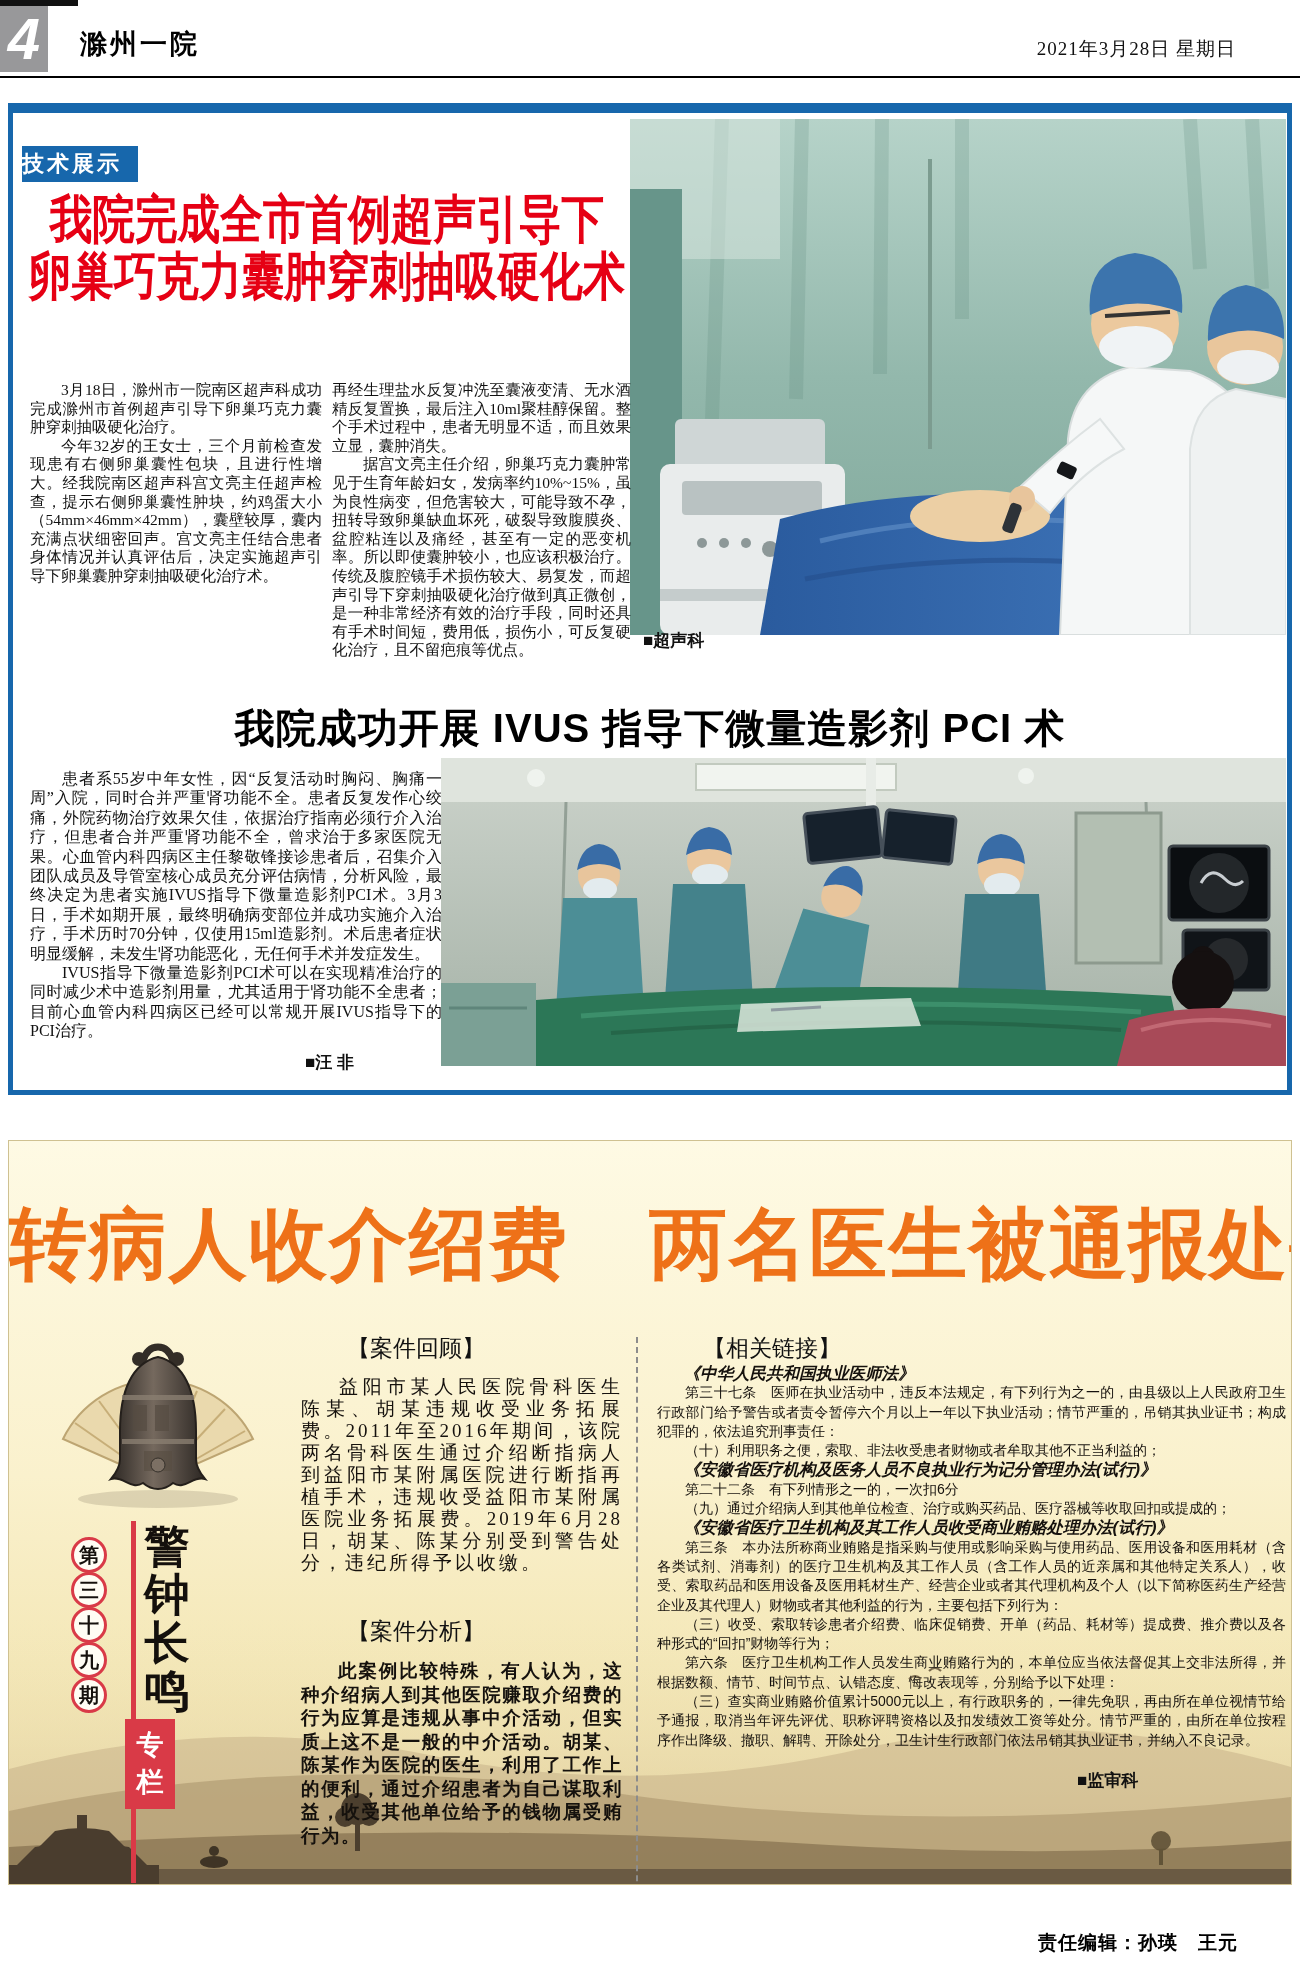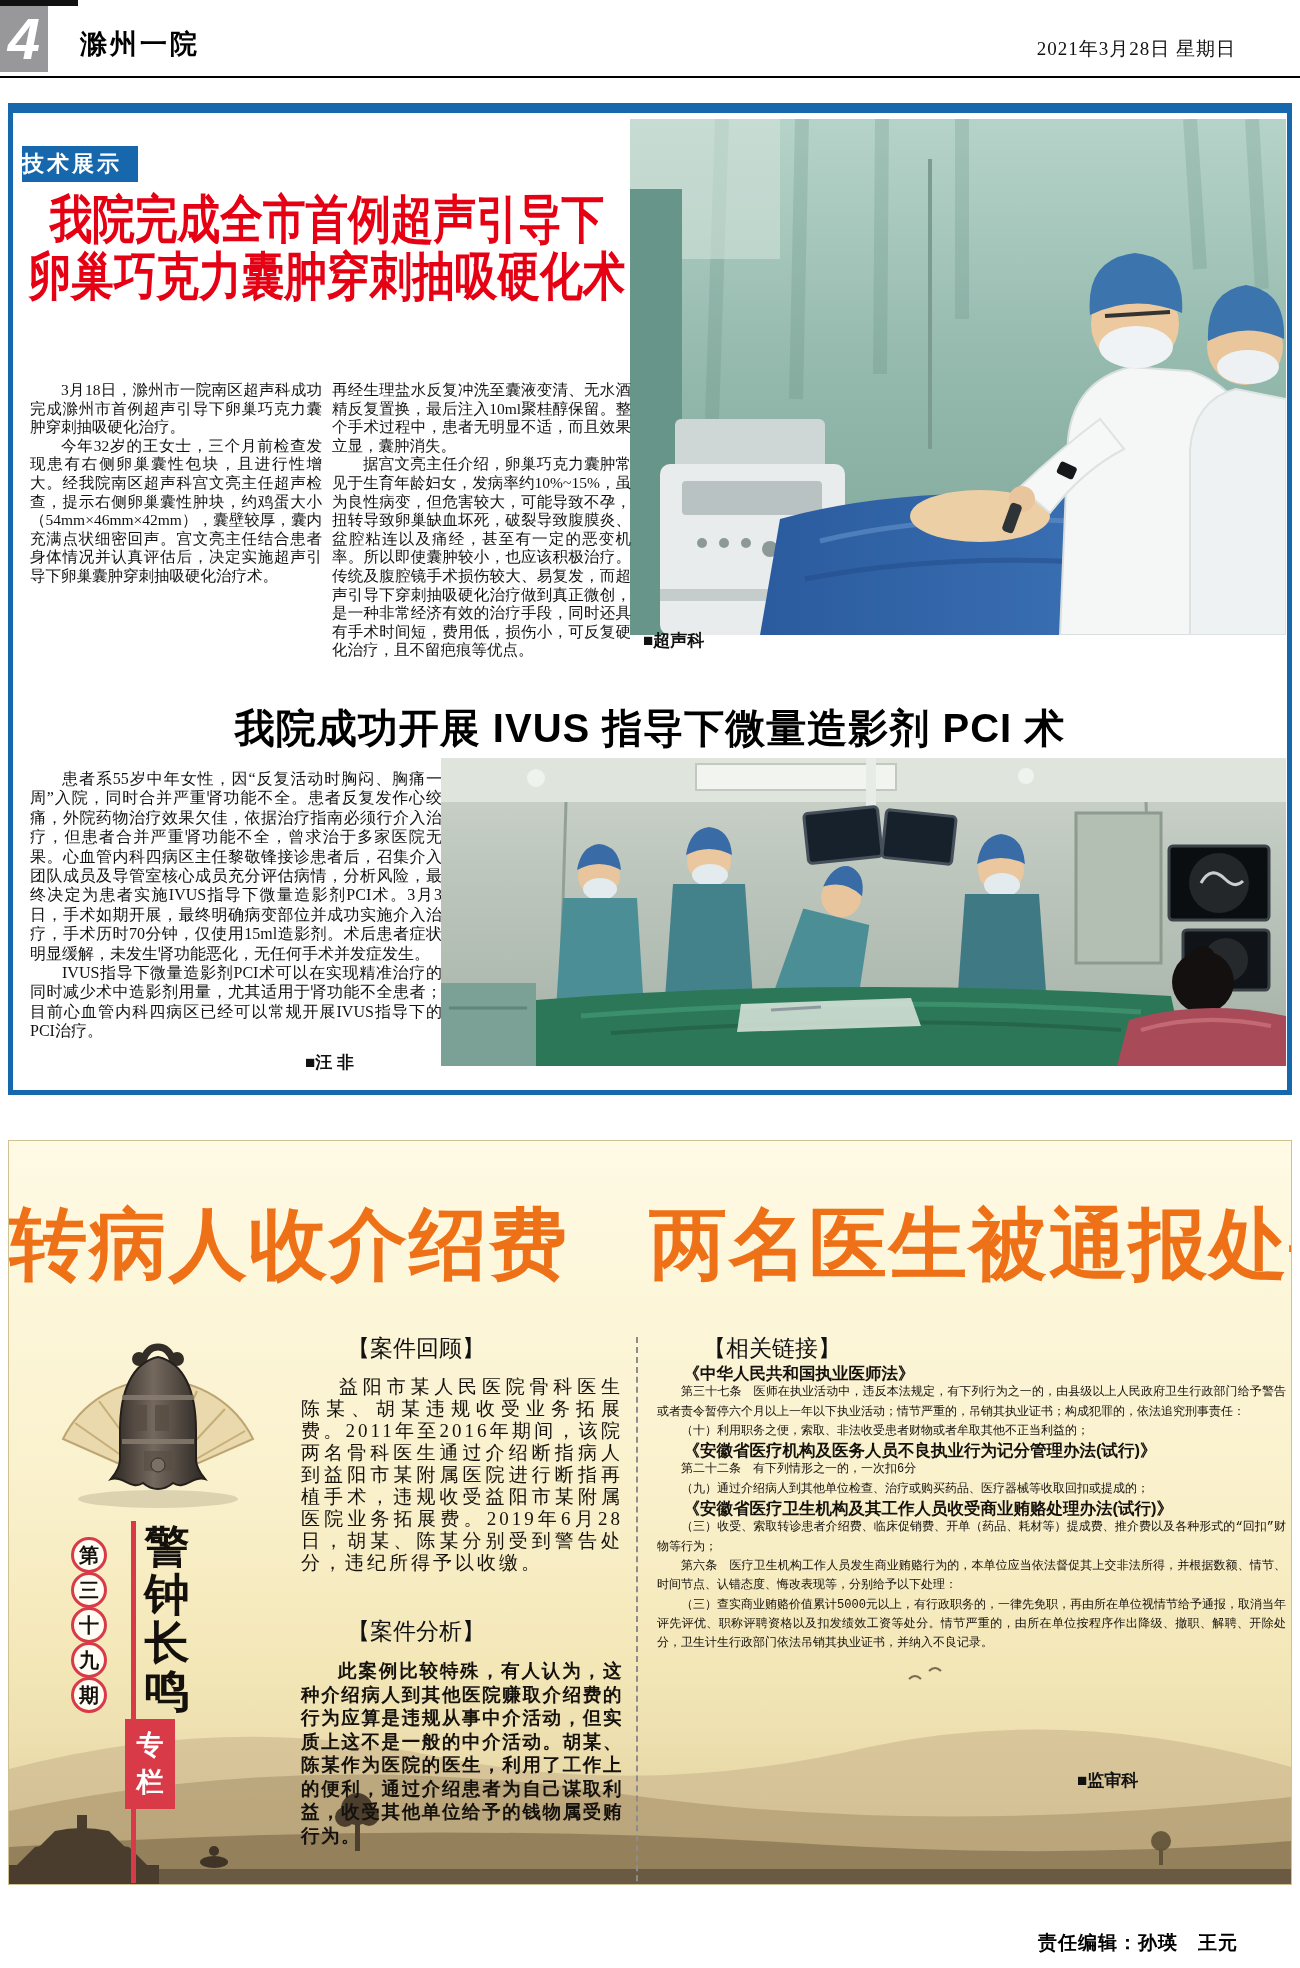--- a/index.html
+++ b/index.html
@@ -58,24 +58,24 @@
   .zl-char{color:#fff;font-size:27px;font-weight:bold;text-align:center;line-height:37px;}
   .mid-col{left:292px;top:192px;width:322px;z-index:2;color:#15110d;}
   .sub-head{font-size:23px;font-weight:normal;color:#111;text-align:left;padding-left:2em;}
   .kaiti{margin:12px 0 42px 0;font-family:"Liberation Serif","DejaVu Serif",serif;font-size:19px;
          line-height:22px;letter-spacing:3px;text-indent:2em;text-align:justify;}
   .hei{margin:12px 0 0 0;font-size:18.5px;font-weight:600;line-height:23.5px;letter-spacing:1.5px;
        text-indent:2em;text-align:justify;}
   .dotted{left:627px;top:196px;height:604px;width:0;border-left:2px dashed #8c8c8c;z-index:2;}
   .right-col{left:648px;top:192px;width:629px;z-index:2;color:#15110d;}
   .right-col .sub-head{margin-bottom:0;}
-  .law-p{margin:0;font-family:Liberation Mono, monospace;font-size:12px;
+  .law-p{margin:0;font-family:Liberation Sans, sans-serif;font-size:14px;
          line-height:19.3px;text-indent:2em;text-align:justify;}
   .law-p.bold{font-family:"Liberation Sans","DejaVu Sans",sans-serif;font-weight:bold;
-              font-size:16.5px;text-indent:1.6em;}
+              font-size:16.5px;text-indent:1.6em;font-style:italic;}
   .byline3{left:1068px;top:628px;width:130px;font-size:17px;font-weight:bold;z-index:3;color:#111;}
 
   .footer{position:absolute;right:62px;top:1930px;font-size:19px;font-weight:bold;color:#000;letter-spacing:1px;}
 </style>
 </head>
 <body>
 
 <div class="page">
 
   <div class="corner-bar"></div>
@@ -341,20 +341,21 @@
     <div class="right-col">
       <div class="sub-head">【相关链接】</div>
       <div>
           <p class="law-p bold">《中华人民共和国执业医师法》</p>
           <p class="law-p">第三十七条　医师在执业活动中，违反本法规定，有下列行为之一的，由县级以上人民政府卫生行政部门给予警告或者责令暂停六个月以上一年以下执业活动；情节严重的，吊销其执业证书；构成犯罪的，依法追究刑事责任：</p>
           <p class="law-p">（十）利用职务之便，索取、非法收受患者财物或者牟取其他不正当利益的；</p>
           <p class="law-p bold">《安徽省医疗机构及医务人员不良执业行为记分管理办法(试行)》</p>
           <p class="law-p">第二十二条　有下列情形之一的，一次扣6分</p>
           <p class="law-p">（九）通过介绍病人到其他单位检查、治疗或购买药品、医疗器械等收取回扣或提成的；</p>
           <p class="law-p bold">《安徽省医疗卫生机构及其工作人员收受商业贿赂处理办法(试行)》</p>
+          <p class="law-p">第三条　本办法所称商业贿赂是指采购与使用或影响采购与使用药品、医用设备和医用耗材（含各类试剂、消毒剂）的医疗卫生机构及其工作人员（含工作人员的近亲属和其他特定关系人），收受、索取药品和医用设备及医用耗材生产、经营企业或者其代理机构及个人（以下简称医药生产经营企业及其代理人）财物或者其他利益的行为，主要包括下列行为：</p>
           <p class="law-p">（三）收受、索取转诊患者介绍费、临床促销费、开单（药品、耗材等）提成费、推介费以及各种形式的“回扣”财物等行为；</p>
           <p class="law-p">第六条　医疗卫生机构工作人员发生商业贿赂行为的，本单位应当依法督促其上交非法所得，并根据数额、情节、时间节点、认错态度、悔改表现等，分别给予以下处理：</p>
           <p class="law-p">（三）查实商业贿赂价值累计5000元以上，有行政职务的，一律先免职，再由所在单位视情节给予通报，取消当年评先评优、职称评聘资格以及扣发绩效工资等处分。情节严重的，由所在单位按程序作出降级、撤职、解聘、开除处分，卫生计生行政部门依法吊销其执业证书，并纳入不良记录。</p>
         </div>
     </div>
 
     <div class="byline3">■监审科</div>
   </section>
 
   <div class="footer">责任编辑：孙瑛　王元</div>

